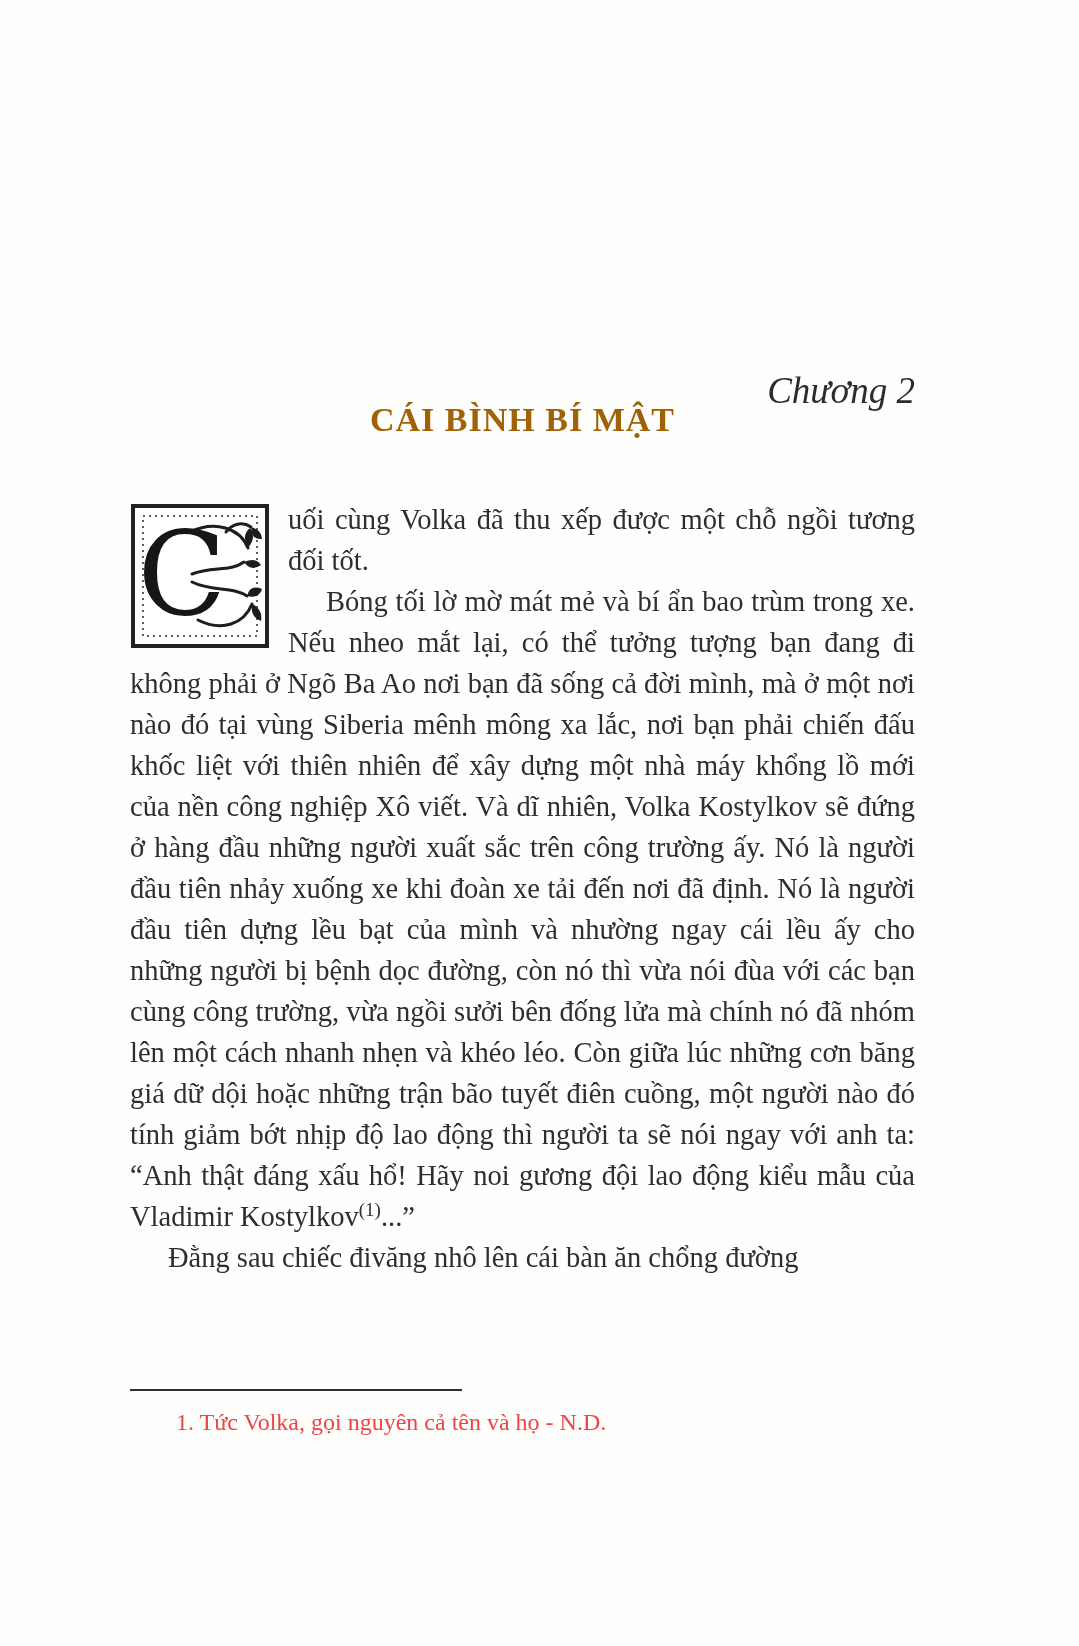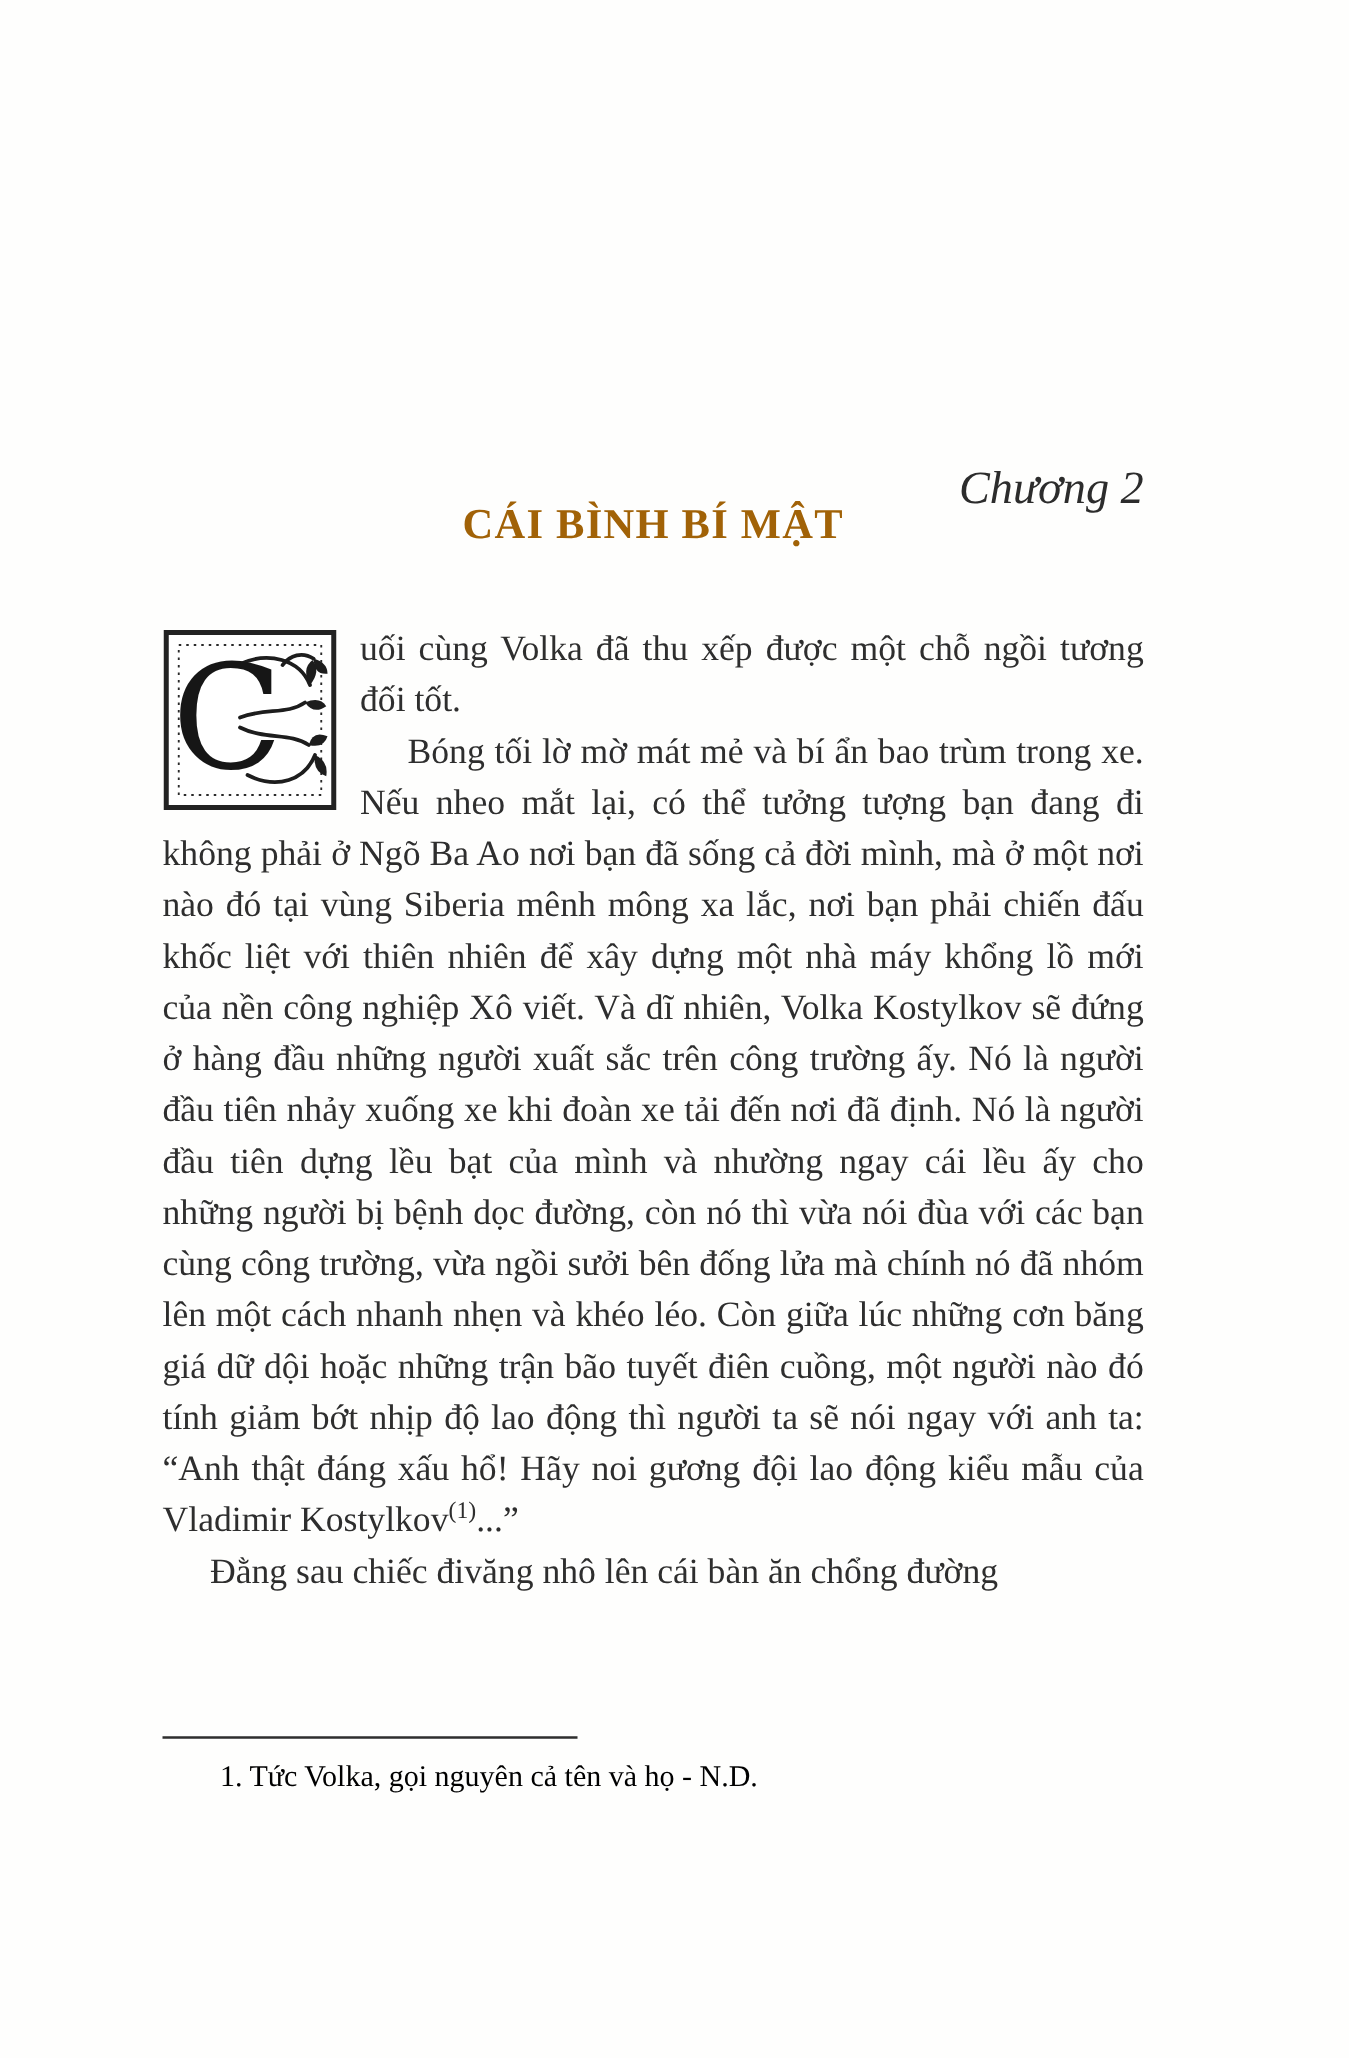--- a/index.html
+++ b/index.html
@@ -61,21 +61,21 @@
     background: #2e2e2e;
   }
   .footnote {
     position: absolute;
     left: 130px; top: 1405px;
     width: 785px;
     padding-left: 46px;
     box-sizing: border-box;
     font-size: 24px;
     line-height: 34px;
-    color: #000000;
+    color: #ef4444;
   }
 </style>
 </head>
 <body>
 
 <div class="page">
 
   <div class="chapter-label">Chương 2</div>
 
   <h1 class="chapter-title">CÁI BÌNH BÍ MẬT</h1>

